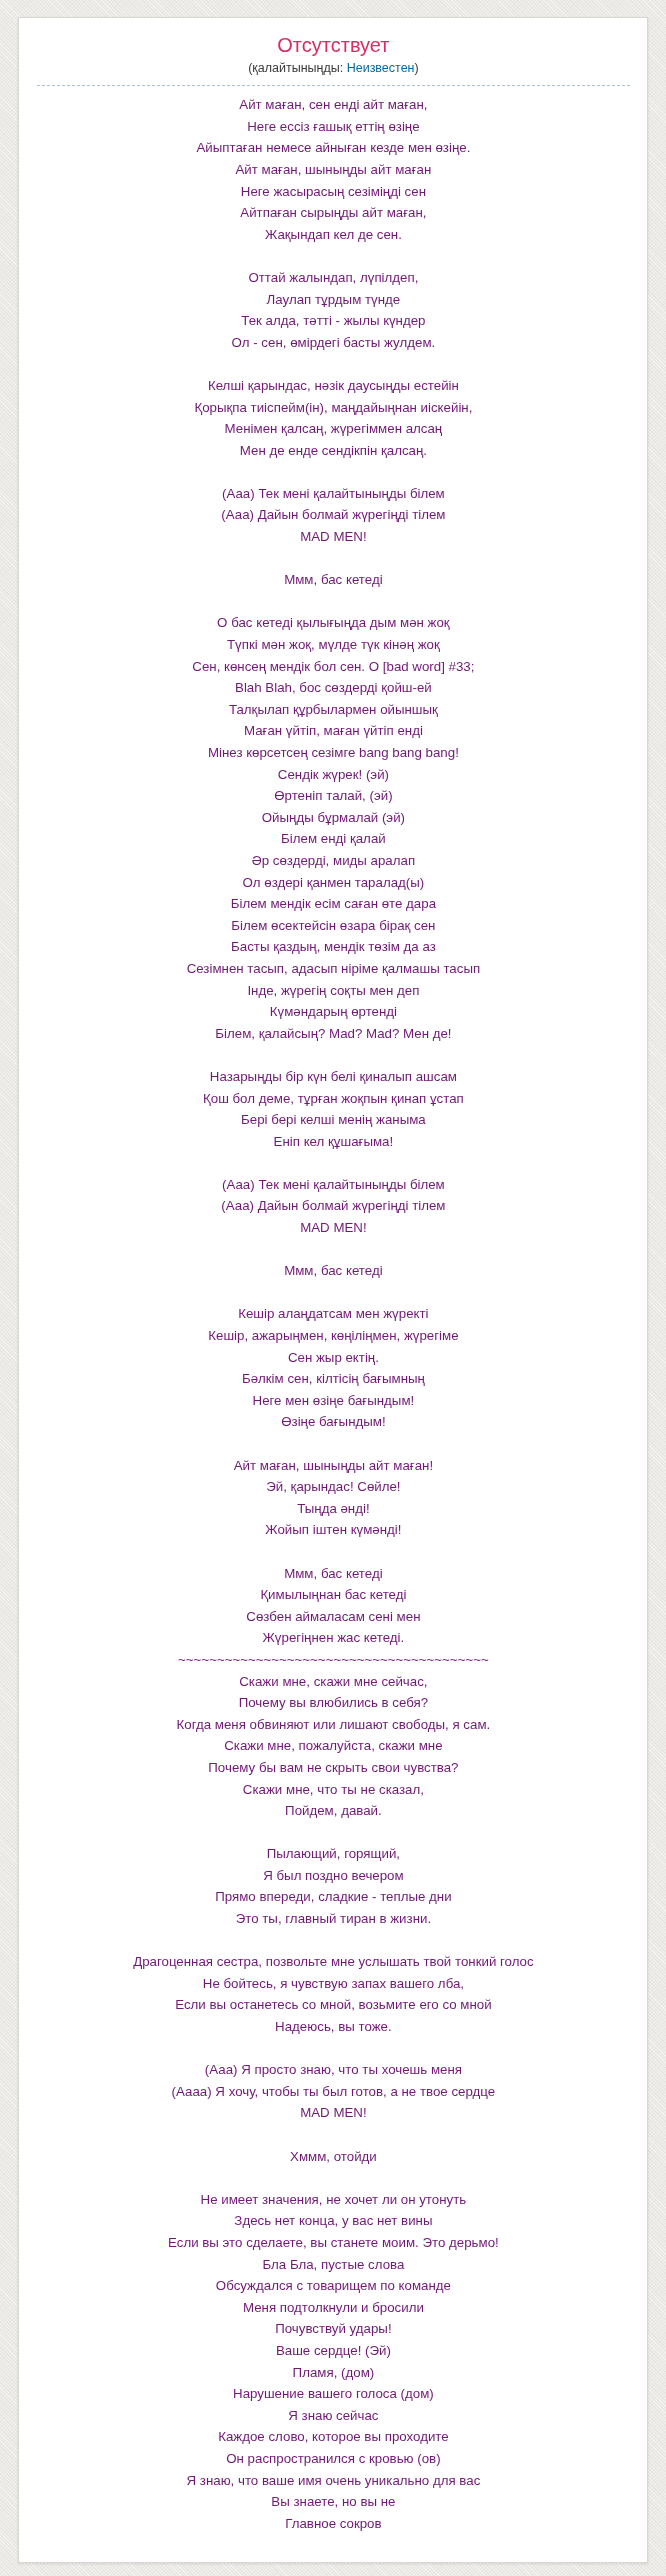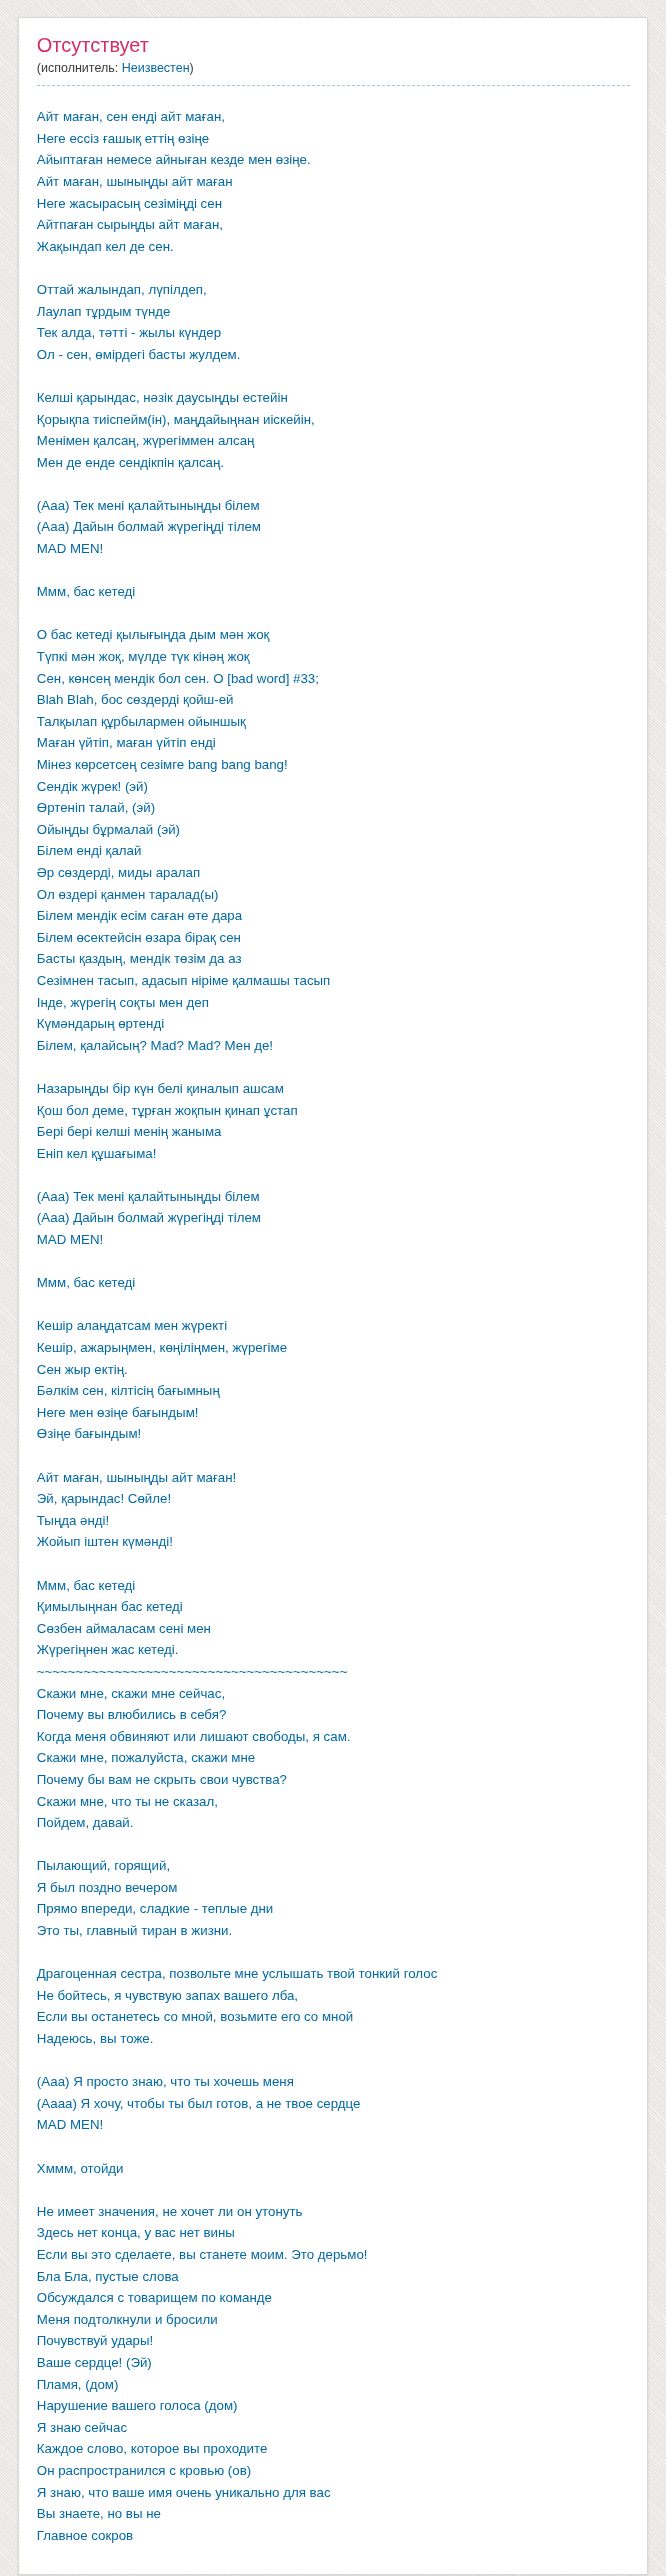--- a/index.html
+++ b/index.html
@@ -16,20 +16,21 @@
     font-family: "Liberation Sans", sans-serif;
   }
   .lyrics-card {
     margin: 16.7px 18.3px 16px 18.3px;
     background: #ffffff;
     border: 0.8px solid #d9d7d3;
     box-shadow: 0 0.8px 2.5px rgba(0,0,0,0.10);
     box-sizing: border-box;
     padding: 15px 16.7px 28px 17.5px;
     min-height: 2544px;
+    text-align: center;
   }
   .card-header {
     border-bottom: 0.8px dashed #a9c2d6;
     padding-bottom: 8.3px;
   }
   .song-title {
     margin: 0 0 2.5px 0;
     font-size: 20px;
     line-height: 25px;
     font-weight: normal;
@@ -40,35 +41,35 @@
     font-size: 12.5px;
     line-height: 16.7px;
     color: #3a3a3a;
   }
   .artist-link {
     color: #0369a1;
     text-decoration: none;
     cursor: pointer;
   }
   .lyrics-text {
-    margin-top: 20px;
+    margin-top: 8px;
     font-size: 13.3px;
     line-height: 21.6px;
-    color: #0369a1;
+    color: #701a75;
     white-space: pre-line;
   }
 </style>
 </head>
 <body>
 
 <div class="lyrics-card">
   <div class="card-header">
     <h1 class="song-title">Отсутствует</h1>
     <p class="artist-line">
-      <span>(исполнитель:</span>
+      <span>(қалайтыныңды:</span>
       <a class="artist-link">Неизвестен</a><span>)</span>
     </p>
   </div>
   <div class="lyrics-text">Айт маған, сен енді айт маған,
 Неге ессіз ғашық еттің өзіңе
 Айыптаған немесе айныған кезде мен өзіңе.
 Айт маған, шыныңды айт маған
 Неге жасырасың сезіміңді сен
 Айтпаған сырыңды айт маған,
 Жақындап кел де сен.

